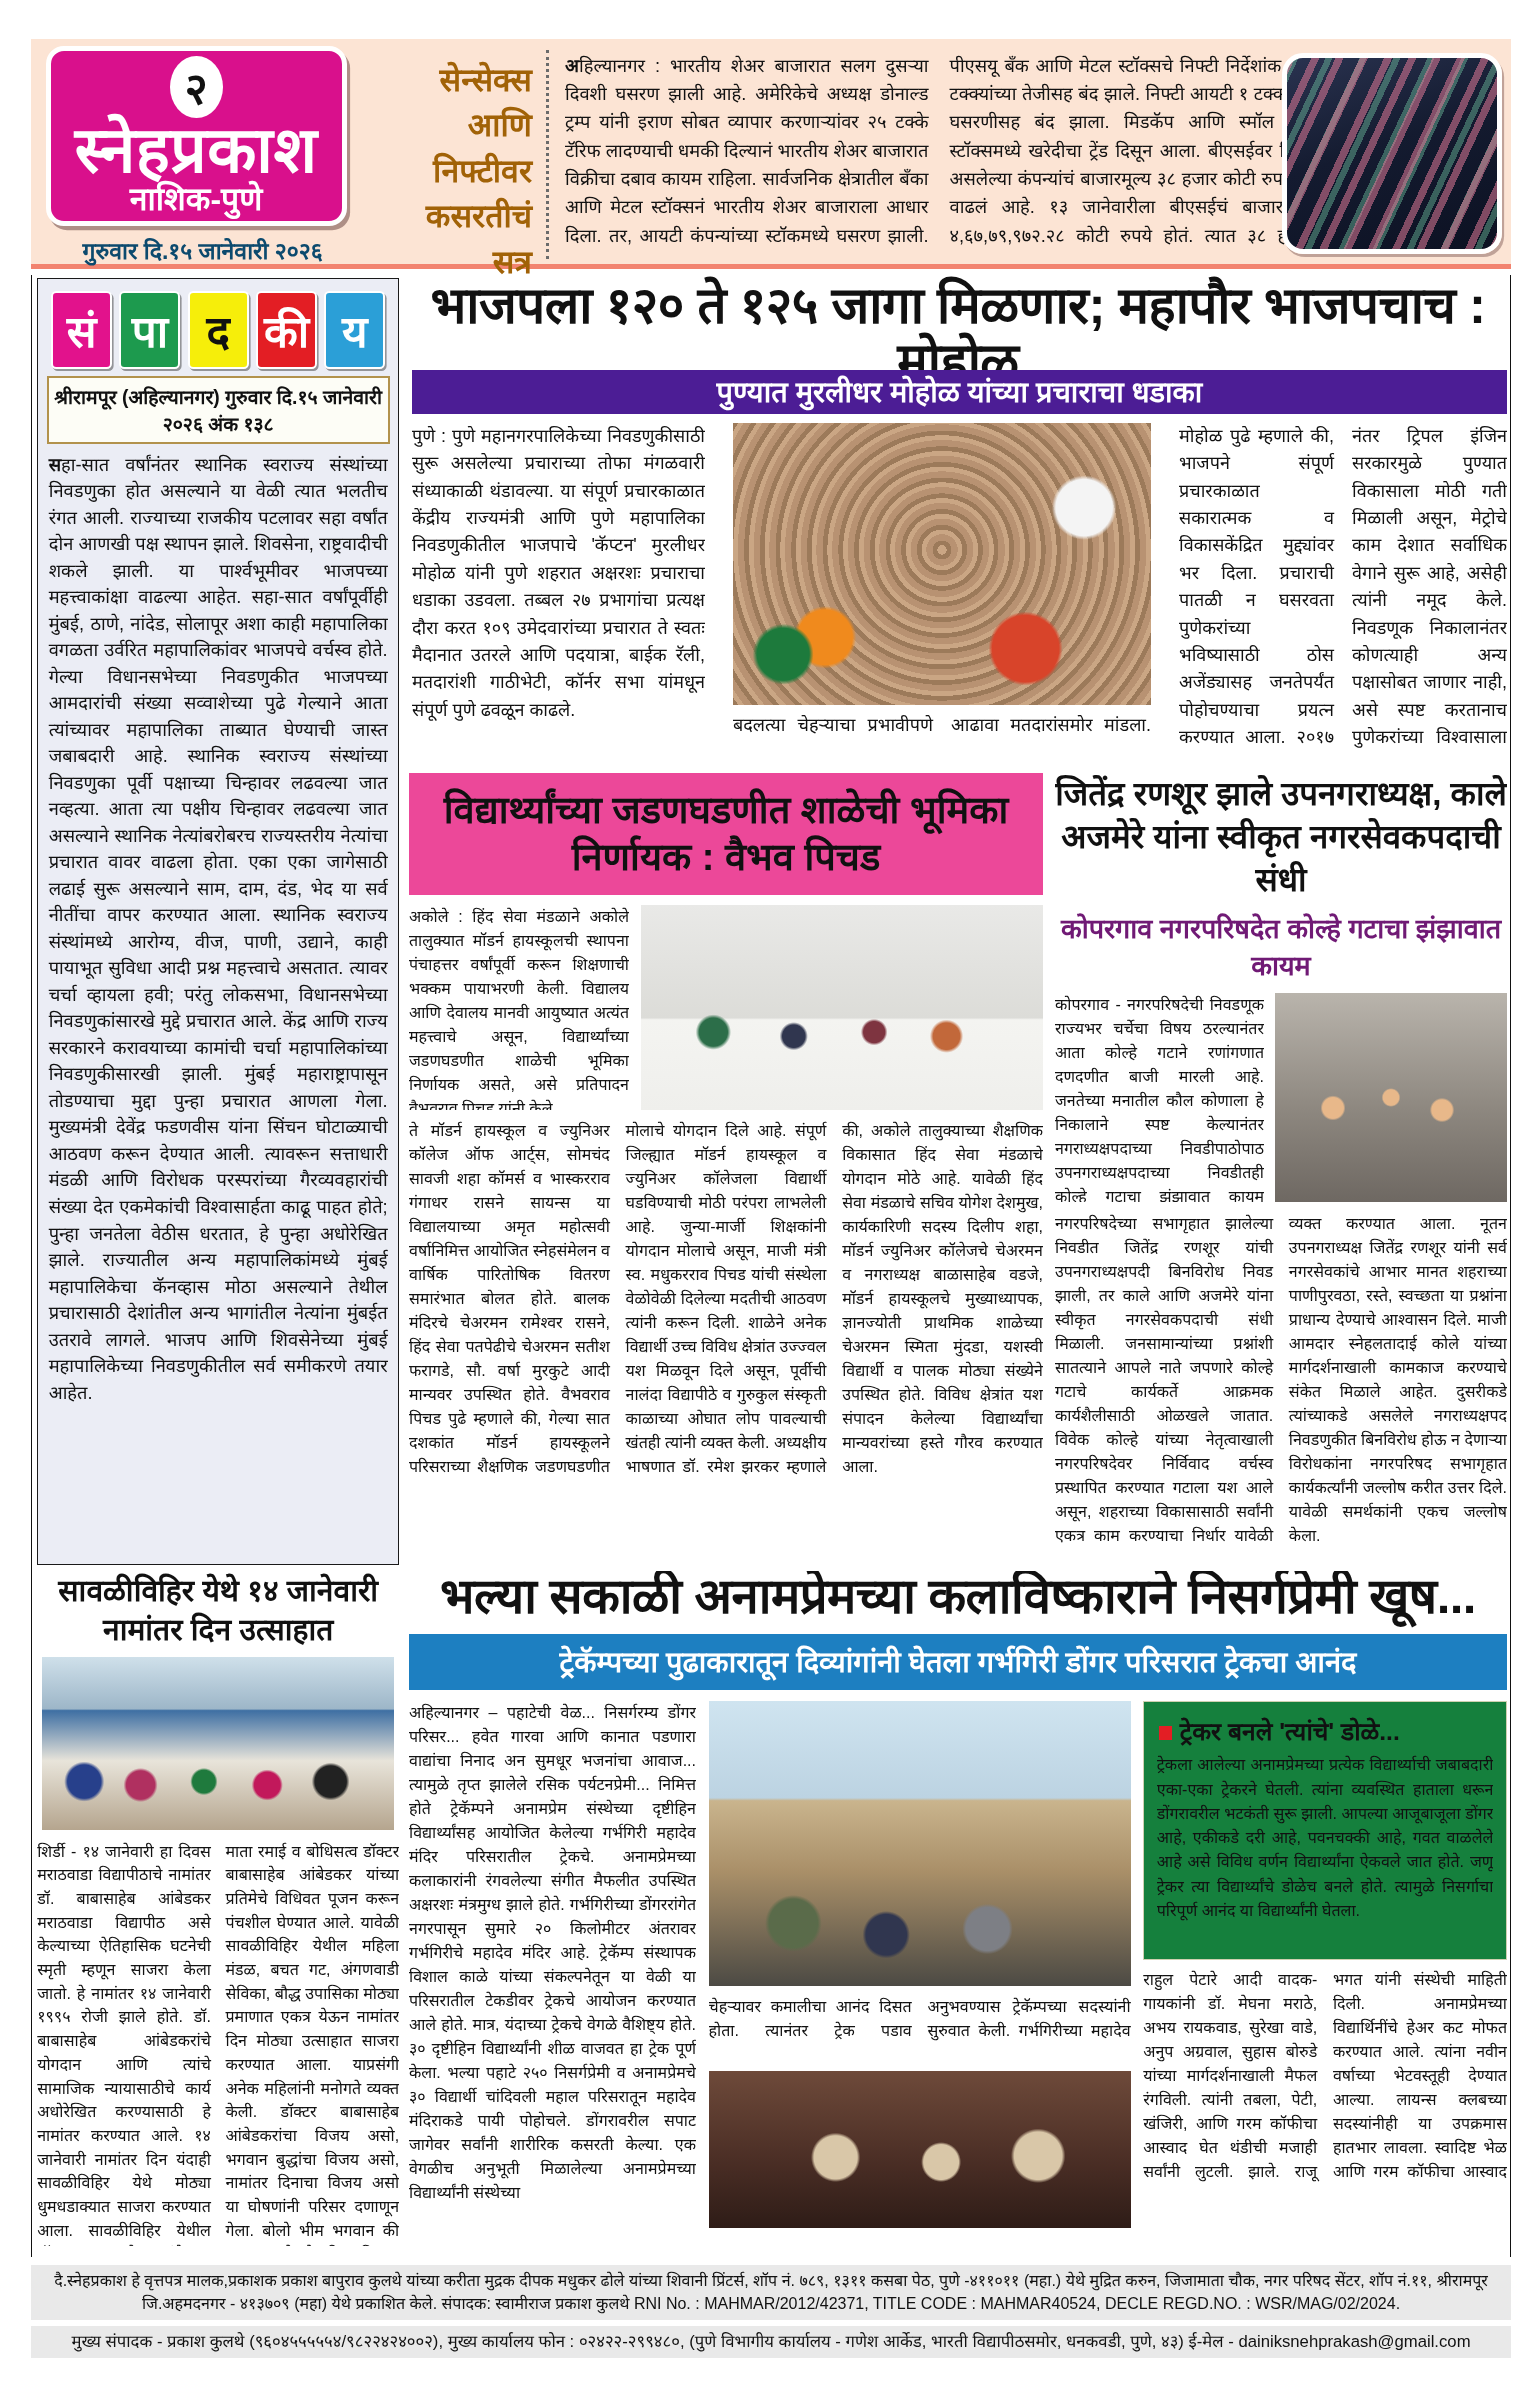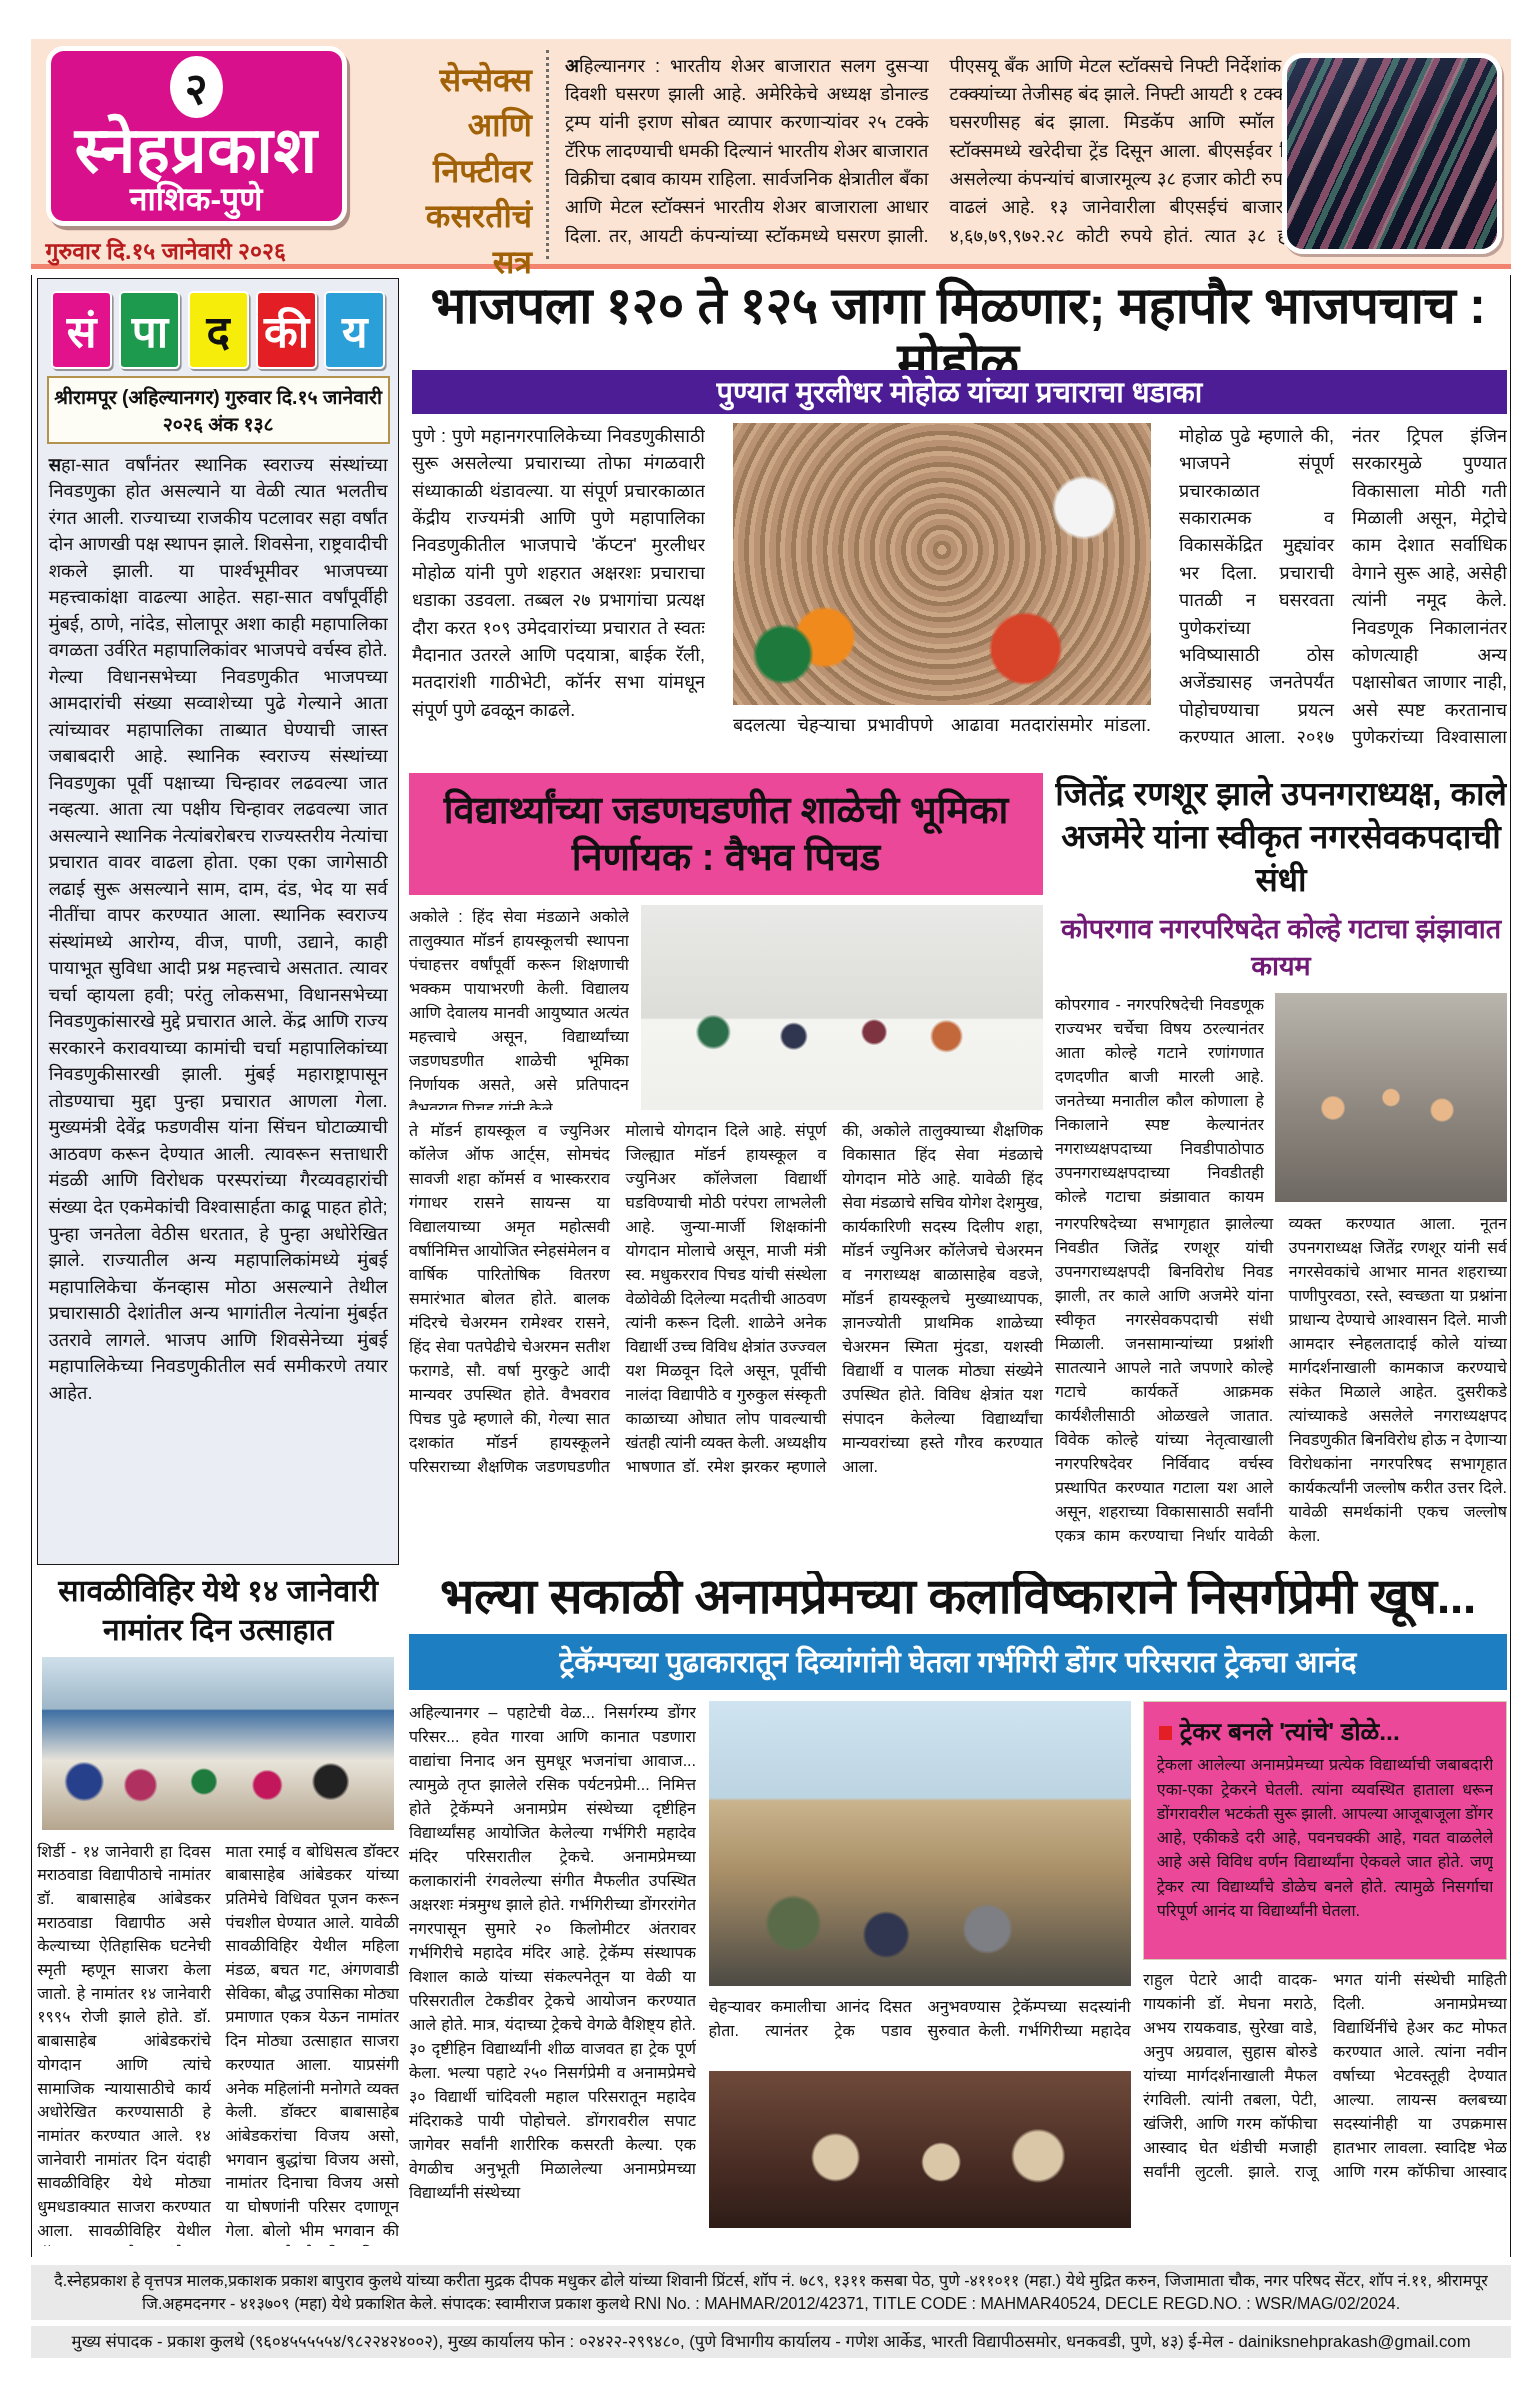--- a/index.html
+++ b/index.html
@@ -12,21 +12,21 @@
               background:#fce4d4; border-bottom:5.2px solid #f2836f; }
   .mast { position:absolute; left:14.6px; top:7.3px; width:314px; }
   .mastbox { position:relative; width:301px; height:180px; background:#d9108c;
              border:5.2px solid #fff; border-radius:18px; box-shadow:3.1px 4.2px 0 rgba(80,40,40,.45);
              text-align:center; padding-top:3.1px; }
   .mastcircle { width:53px; height:62px; background:#fff; border-radius:50%;
                 margin:2.1px auto 0; display:flex; align-items:center; justify-content:center;
                 font-size:44px; font-weight:bold; color:#111; }
   .masttitle { font-size:64px; font-weight:bold; color:#fff; line-height:1.0; letter-spacing:0.5px; }
   .mastsub { font-size:32px; font-weight:bold; color:#fff; line-height:1.1; }
-  .mastdate { margin-top:7.3px; text-align:left; font-size:23px; font-weight:bold; color:#b91c1c; }
+  .mastdate { margin-top:7.3px; text-align:center; font-size:23px; font-weight:bold; color:#0c4a6e; }
 
   .mkt-headline { position:absolute; left:323px; top:19px; width:178px; text-align:right;
                   font-size:32px; font-weight:bold; line-height:1.42; color:#a16207; }
   .mkt-headline span { display:block; }
   .mkt-divider { position:absolute; left:515px; top:10.5px; height:209px; width:0;
                  border-left:3.7px dotted #6b6b6b; }
   .mkt-body { position:absolute; left:534px; top:12.6px; width:748px; height:207px;
               font-size:18.3px; line-height:1.55; text-align:justify; overflow:hidden;
               column-count:2; column-gap:21px; }
   .mkt-body::first-letter { font-weight:bold; }
@@ -148,21 +148,21 @@
                   linear-gradient(180deg,#cfe4f0 0%, #bcd3e2 34%, #c9b48d 35%, #a98f68 60%, #4c4a44 100%); }
   .trek-colB-text { font-size:16px; line-height:1.5; text-align:justify; column-count:2;
                     column-gap:15.7px; height:68px; overflow:hidden; }
   .musicians-photo { width:422px; height:157px;
                      background:
                        radial-gradient(circle at 30% 55%, #d9c7a8 0 7%, rgba(0,0,0,0) 8%),
                        radial-gradient(circle at 55% 58%, #d9c7a8 0 7%, rgba(0,0,0,0) 8%),
                        radial-gradient(circle at 78% 54%, #d9c7a8 0 7%, rgba(0,0,0,0) 8%),
                        linear-gradient(180deg,#6e4a3a 0%, #4c2f26 55%, #2e1c17 100%); }
   .trek-colC { flex:1; display:flex; flex-direction:column; gap:8.4px; }
-  .trek-box { background:#ec4899; border:0.5px solid #cfd0b0; padding:11.5px 12.6px; }
+  .trek-box { background:#15803d; border:0.5px solid #cfd0b0; padding:11.5px 12.6px; }
   .trek-box-title { font-size:24.6px; font-weight:bold; margin-bottom:6.3px; position:relative; padding-left:2.1px; }
   .trek-box-body { font-size:16px; line-height:1.52; text-align:justify; height:194px; overflow:hidden; }
   .redsq { display:inline-block; width:13.6px; height:13.6px; background:#e31e24; margin-right:7.3px; }
   .trek-colC-text { font-size:16px; line-height:1.5; text-align:justify; column-count:2;
                     column-gap:15.7px; height:230px; overflow:hidden; }
 
   
   .footer1 { position:absolute; left:31px; top:2265px; width:1480px; min-height:54px;
              background:#e9e9e9; font-size:16px; line-height:1.45; text-align:center;
              padding:4.2px 15.7px; }

